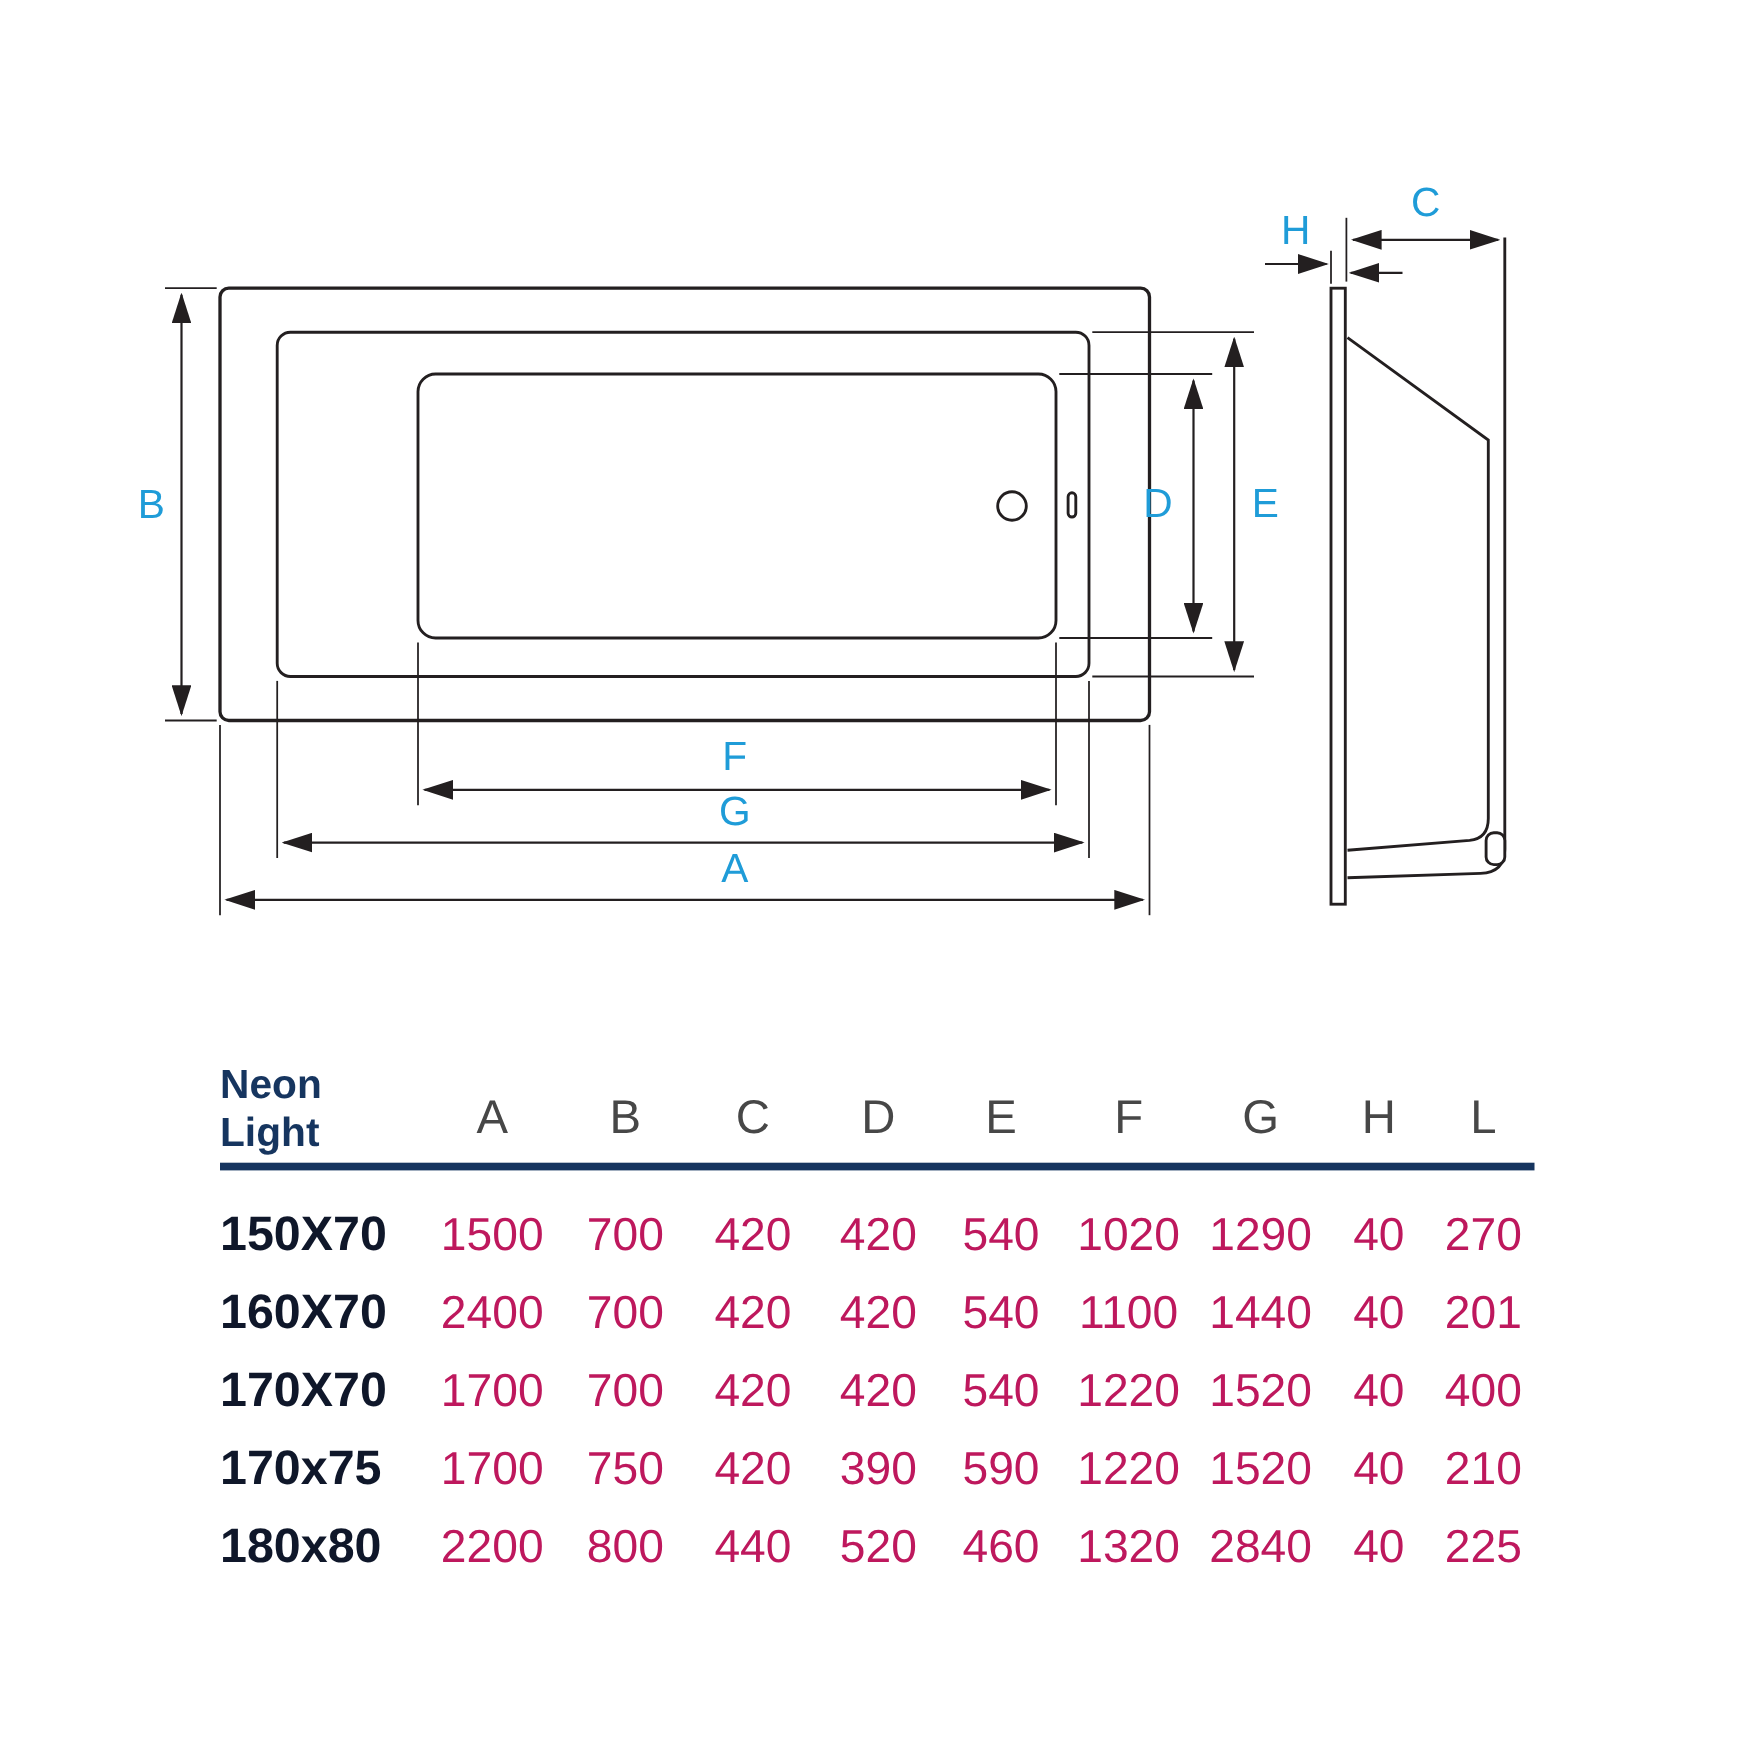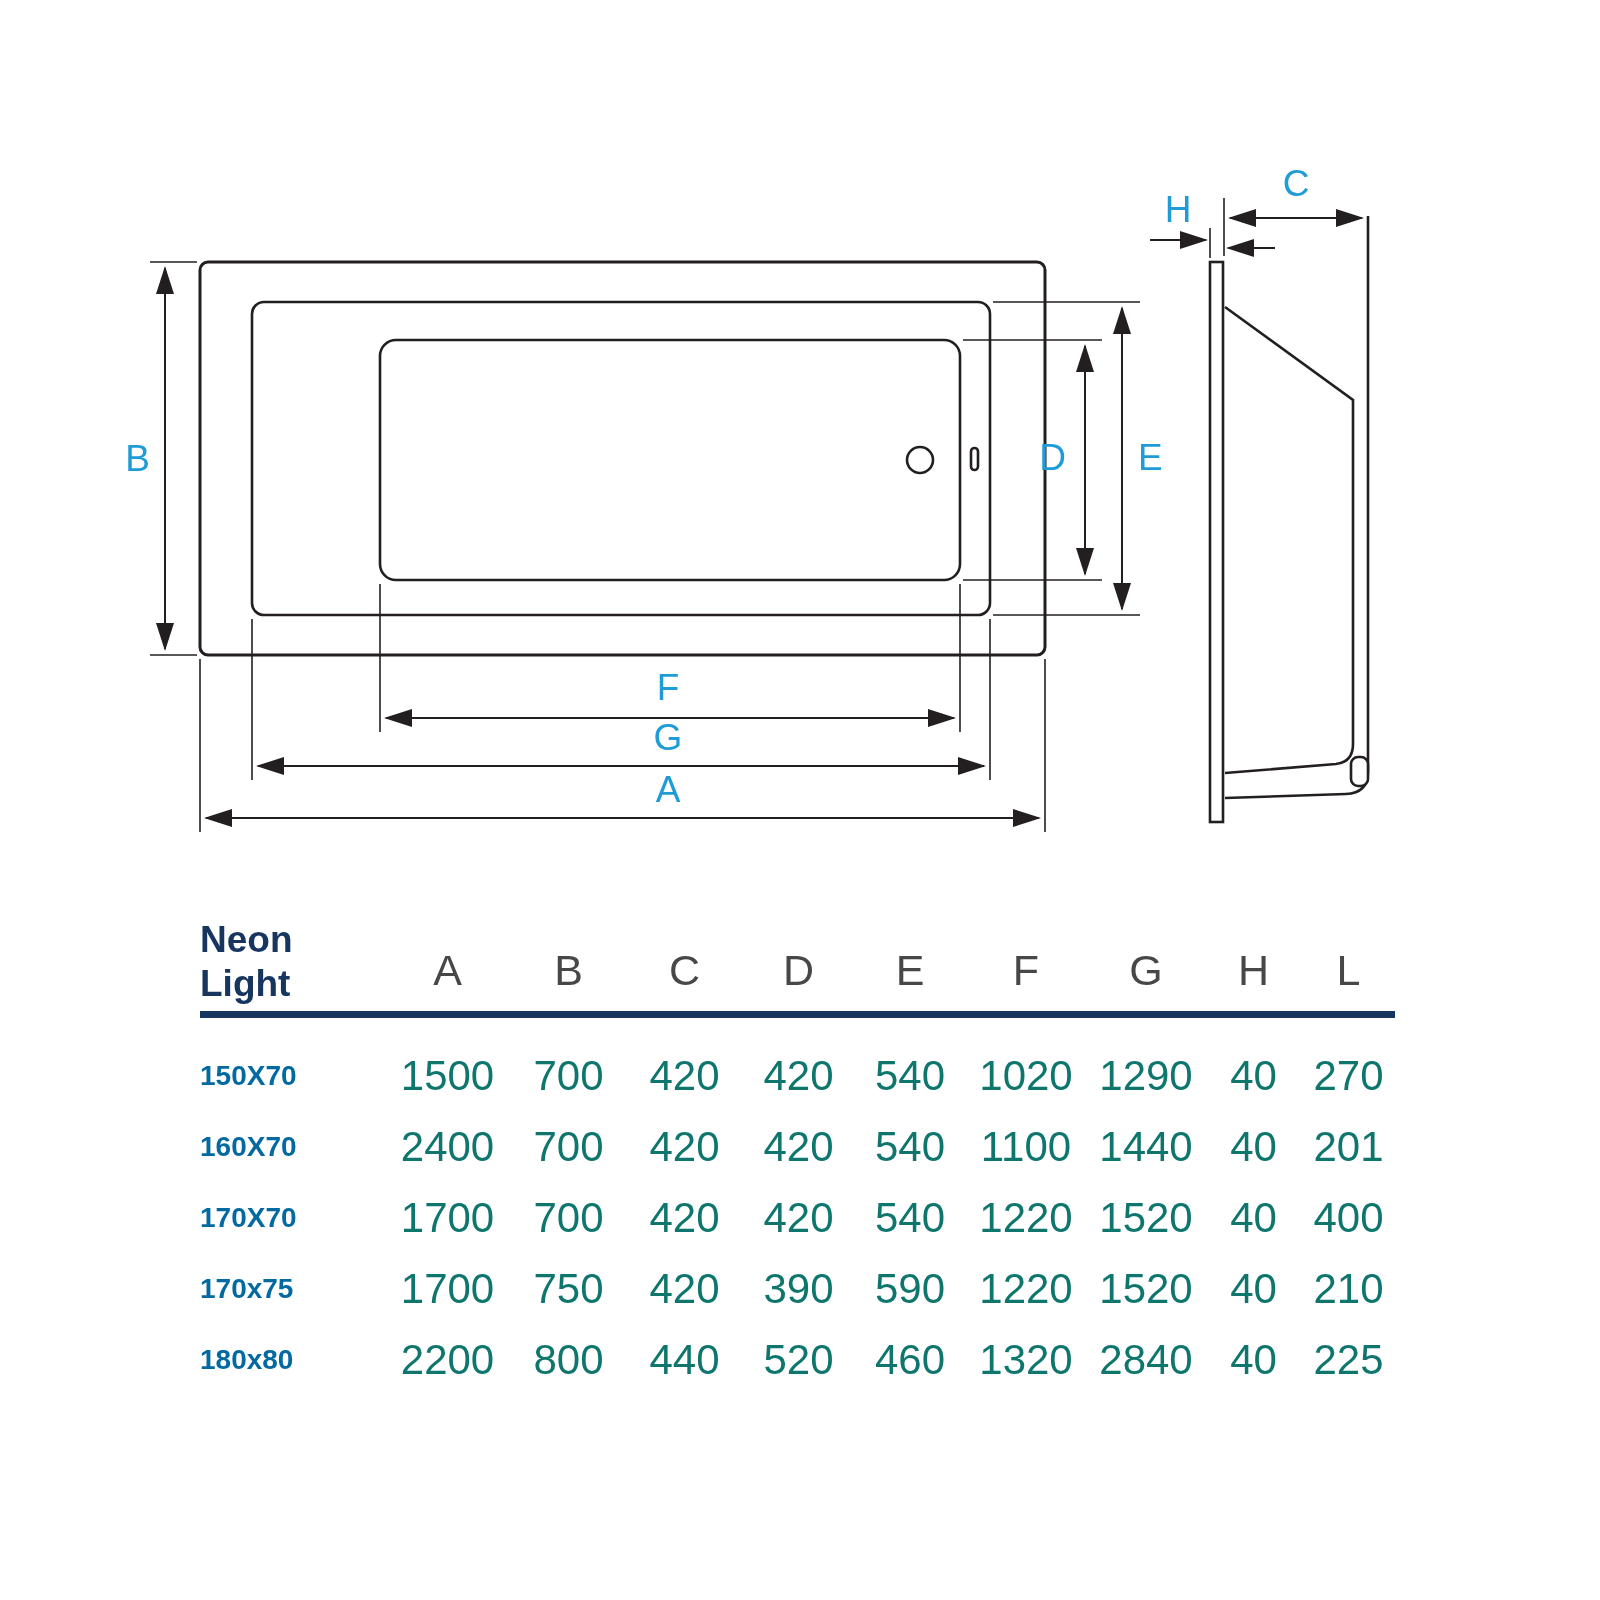--- a/index.html
+++ b/index.html
@@ -11,27 +11,27 @@
   .shape-heavy{fill:#ffffff;stroke:#231f20;stroke-width:3;}
   .ext{stroke:#231f20;stroke-width:1.6;fill:none;}
   .dim{stroke:#231f20;stroke-width:2;fill:none;}
   .profile{fill:none;stroke:#231f20;stroke-width:2.6;}
   text.lbl{fill:#1f9cd8;font-size:37px;font-family:"Liberation Sans",sans-serif;}
 
   
   .spec-table{position:absolute;left:200px;top:918px;width:1195px;}
   .grid-row{display:grid;grid-template-columns:185px 125px 117px 115px 113px 110px 122px 118px 97px 93px;align-items:center;}
   .head-row{align-items:end;}
-  .title-cell{color:#16355f;font-weight:bold;font-size:37px;line-height:1.18;}
+  .title-cell{color:#16355f;font-weight:bold;font-size:37px;line-height:1.18;margin-top:46px;}
   .col-head{color:#474747;font-size:43px;text-align:center;padding-bottom:10px;}
   .rule{height:7px;background:#16355f;margin-top:6px;}
   .body-rows{margin-top:22px;}
   .data-row{height:71px;}
-  .row-label{color:#0369a1;font-weight:bold;font-size:28px;}
-  .cell{color:#0f766e;font-size:42px;text-align:center;}
+  .row-label{color:#0f172a;font-weight:bold;font-size:44px;}
+  .cell{color:#be185d;font-size:42px;text-align:center;}
 </style>
 </head>
 <body>
 
 <svg id="drawing" width="1600" height="900" viewBox="0 0 1600 900" xmlns="http://www.w3.org/2000/svg">
   <defs>
     <marker id="arr" viewBox="0 0 14 9" refX="13" refY="4.5" markerWidth="14" markerHeight="9" orient="auto-start-reverse">
       <path d="M0,0 L14,4.5 L0,9 Z" fill="#231f20"></path>
     </marker>
   </defs>

